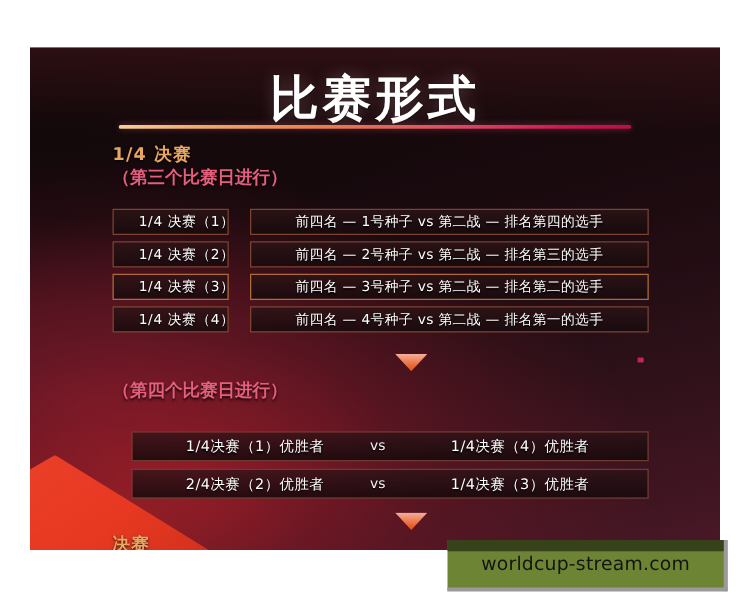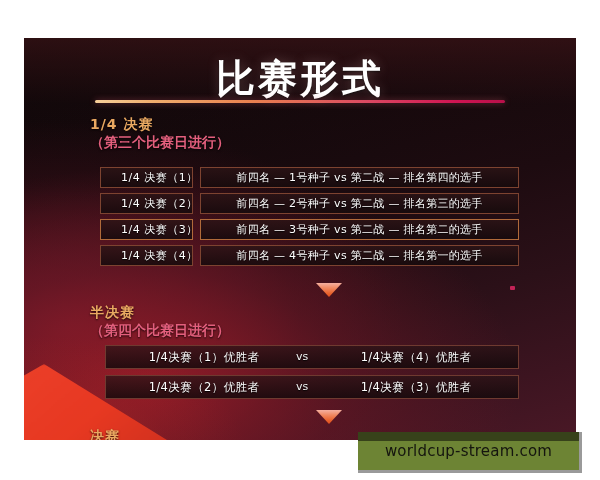--- a/index.html
+++ b/index.html
@@ -136,21 +136,21 @@
     border: 1px solid #7d4330;
     background: linear-gradient(180deg, rgba(44,20,22,0.80) 0%, rgba(22,10,12,0.88) 100%);
     color: #ffffff;
     font-size: 11px;
     line-height: 19px;
     text-align: center;
     white-space: nowrap;
     text-shadow: 0 1px 1px rgba(0,0,0,0.9);
   }
   .box.tag {
-    left: 76px;
+    left: 66px;
     width: 93px;
     letter-spacing: 0.5px;
     padding-left: 20px;
   }
   .box.match {
     left: 176px;
     width: 319px;
     letter-spacing: 0.3px;
   }
   .qf-row.hl .box { border-color: #b06a3a; }
@@ -265,31 +265,30 @@
     <div class="qf-row" style="top:207px;">
       <div class="box tag">1/4 决赛（4）</div>
       <div class="box match">前四名 — 4号种子  vs  第二战 — 排名第一的选手</div>
     </div>
 
     <div class="arrow" style="left:292px; top:245px;">
       <div class="arrow-inner"></div>
     </div>
 
     <div class="section-head" style="top:266px;">
-      <div class="sec-title">半决赛</div>
       <div class="sec-sub">（第四个比赛日进行）</div>
     </div>
 
     <div class="sf-row" style="top:307px;">
       <span class="sf-left">1/4决赛（1）优胜者</span>
       <span class="sf-vs">vs</span>
       <span class="sf-right">1/4决赛（4）优胜者</span>
     </div>
     <div class="sf-row" style="top:337px;">
-      <span class="sf-left">1/4决赛（2）优胜者</span>
+      <span class="sf-left">2/4决赛（2）优胜者</span>
       <span class="sf-vs">vs</span>
       <span class="sf-right">1/4决赛（3）优胜者</span>
     </div>
 
     <div class="arrow" style="left:292px; top:372px;">
       <div class="arrow-inner"></div>
     </div>
 
     <div class="section-head" style="top:390px;">
       <div class="sec-title">决赛</div>

